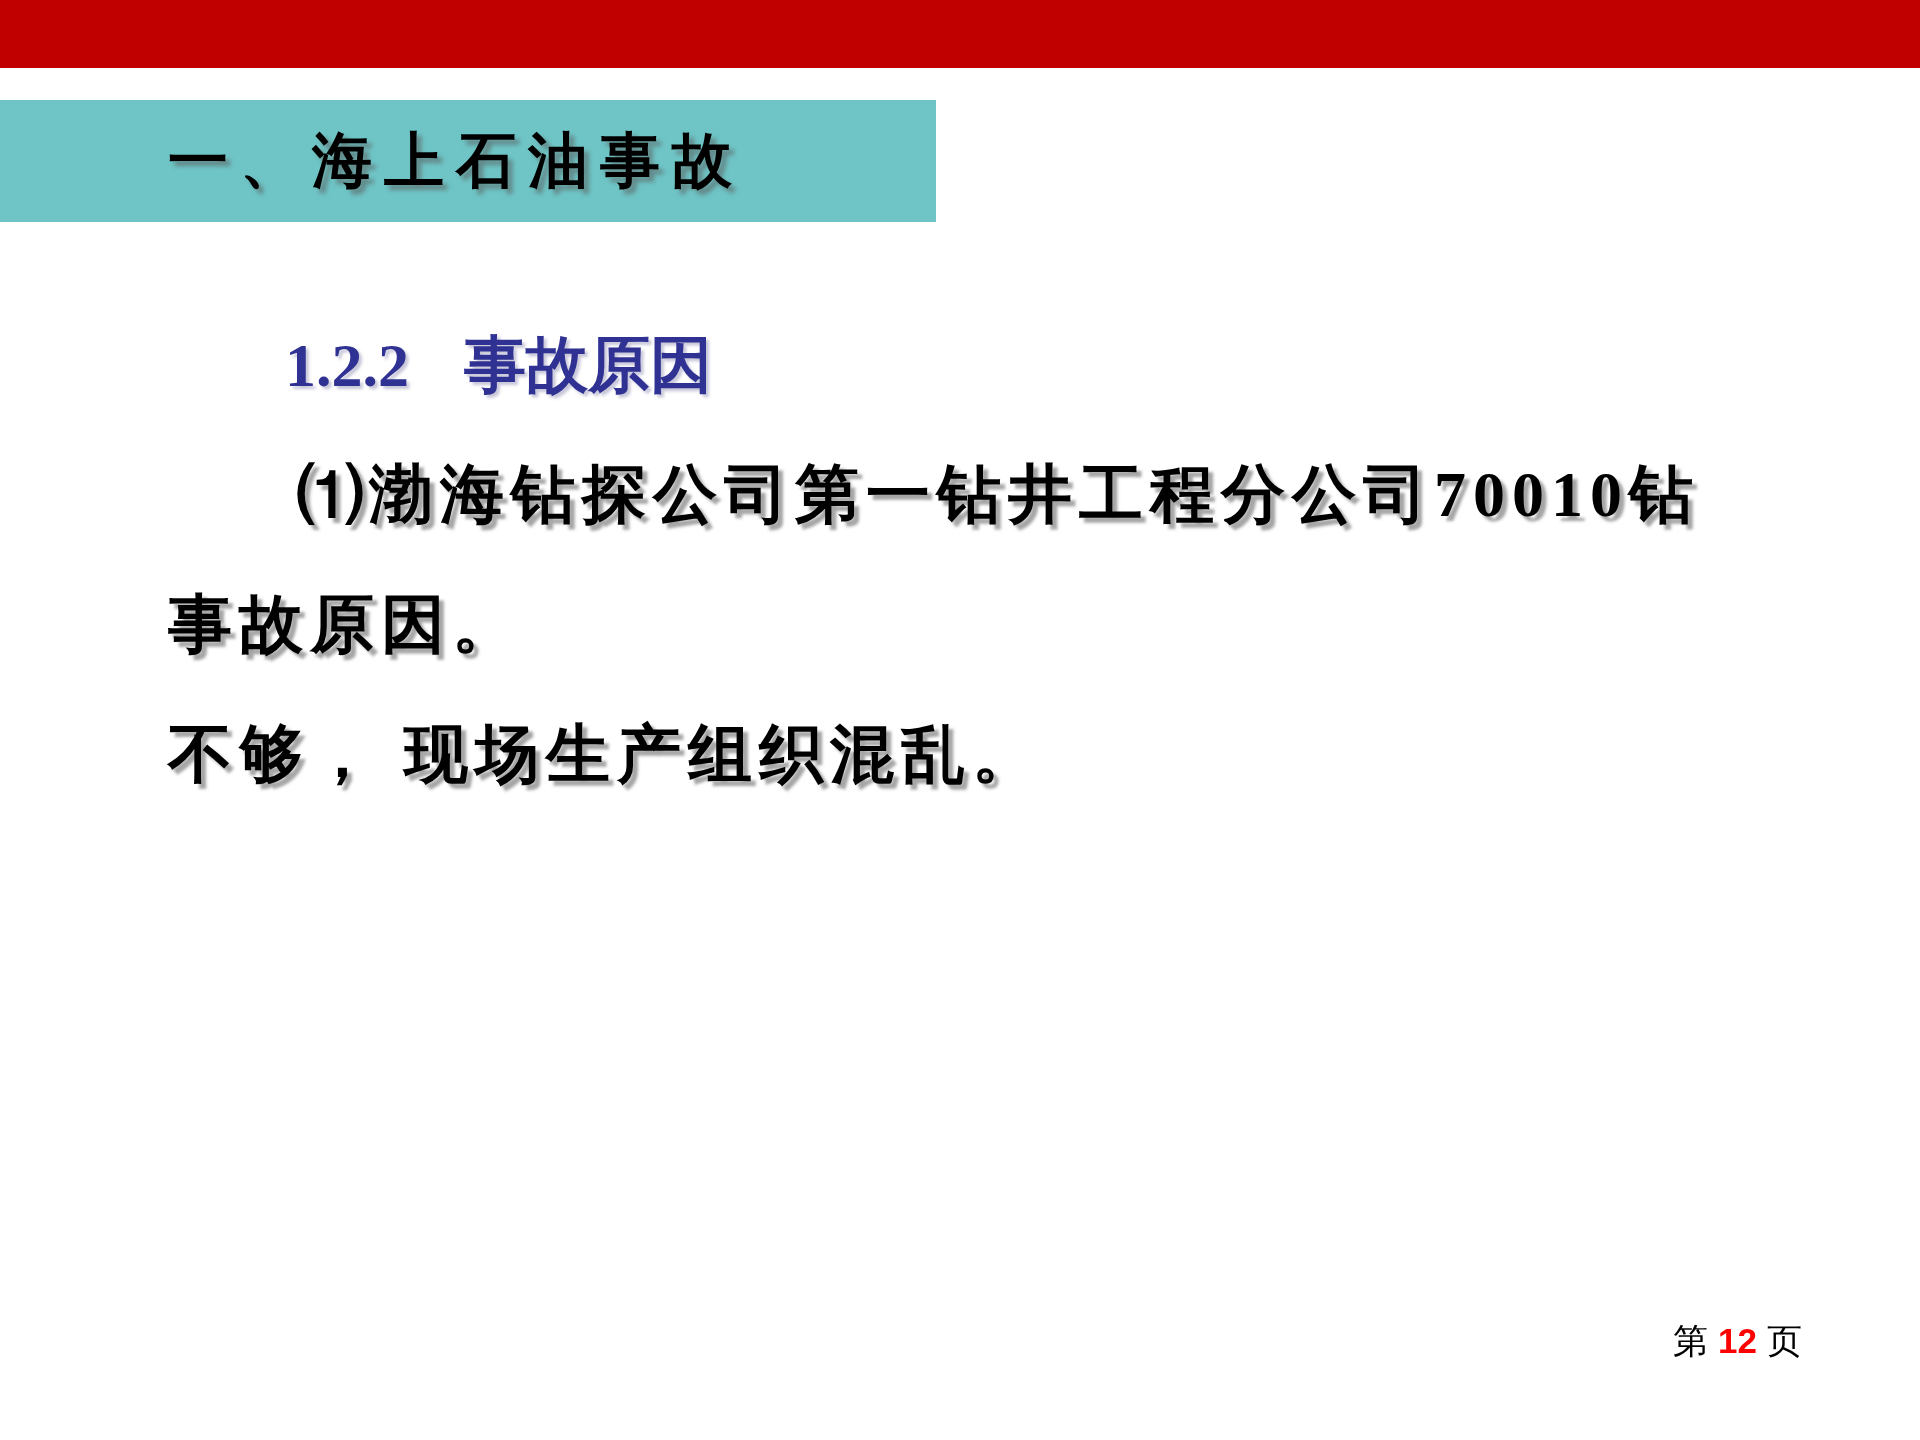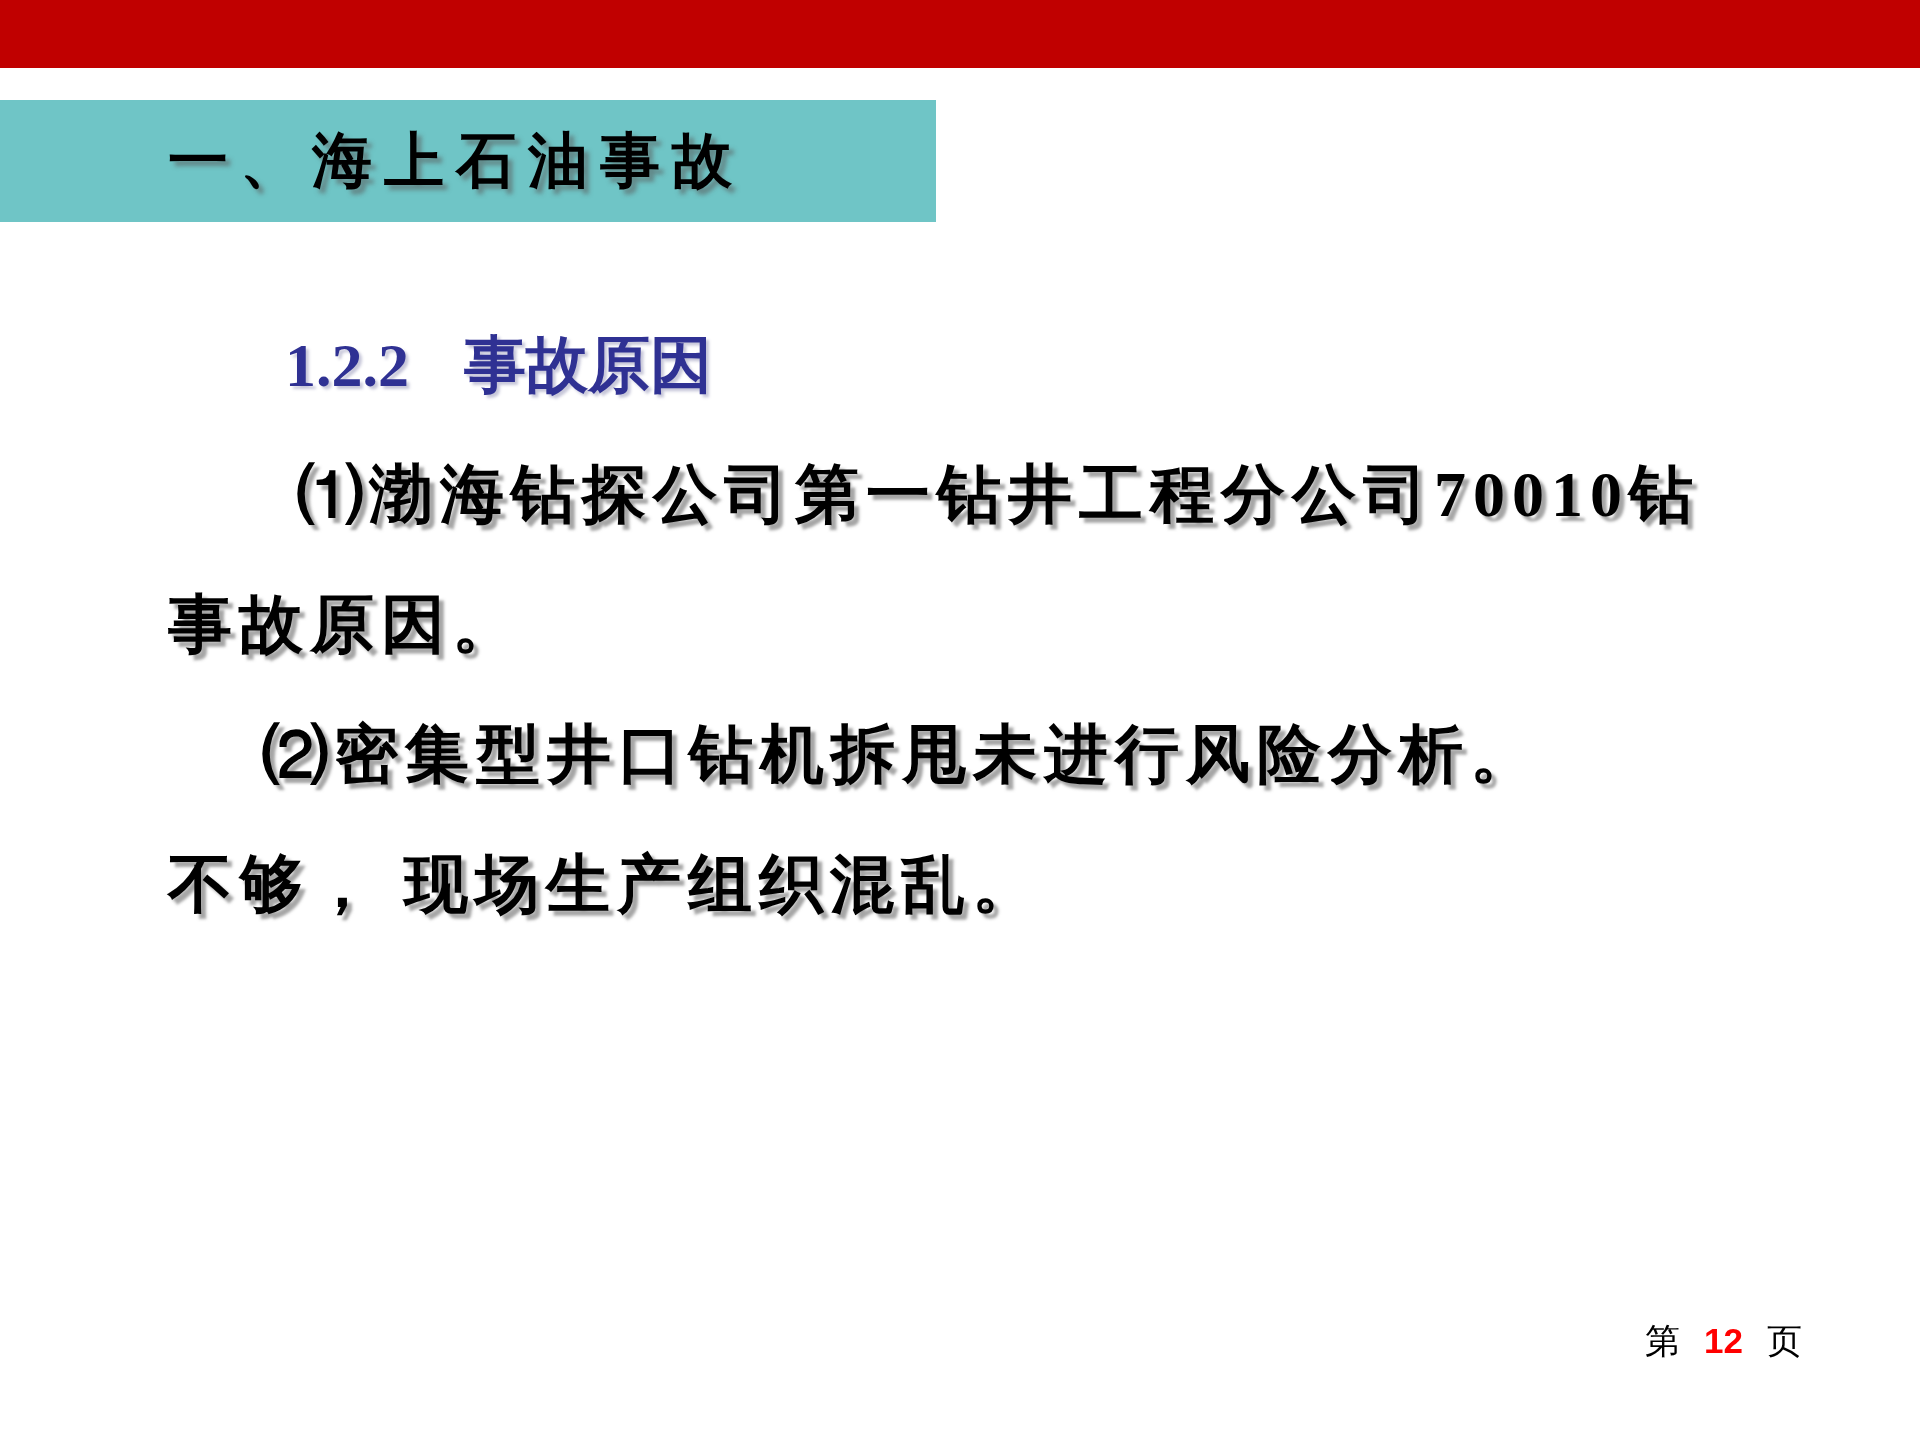--- a/index.html
+++ b/index.html
@@ -69,37 +69,36 @@
   .footer {
     position: absolute;
     top: 1318px; right: 118px;
     font-size: 35px;
     color: #000000;
     white-space: nowrap;
   }
   .footer .page-num {
     font-family: "Liberation Sans", sans-serif;
     font-weight: bold;
-    margin: 0 24px;
+    margin: 0 10px;
   }
 </style>
 </head>
 <body>
 
 <div class="top-bar" style="background: rgb(192, 0, 0);"></div>
 
 <div class="section-band" style="background: rgb(111, 197, 198);">
   <div class="section-title">一、海上石油事故</div>
 </div>
 
 <div class="content">
   <div class="heading" style="color: rgb(47, 49, 147);">
     <span class="heading-num">1.2.2</span><span>事故原因</span>
   </div>
   <div class="body-line indent-first">⑴渤海钻探公司第一钻井工程分公司70010钻</div>
   <div class="body-line">事故原因。</div>
-  <div class="body-line indent-second">⑵密集型井口钻机拆甩未进行风险分析。</div>
   <div class="body-line">不够， 现场生产组织混乱。</div>
 </div>
 
 <div class="footer">
   <span>第</span><span class="page-num" style="color: rgb(255, 0, 0);">12</span><span>页</span>
 </div>
 
 </body></html>

